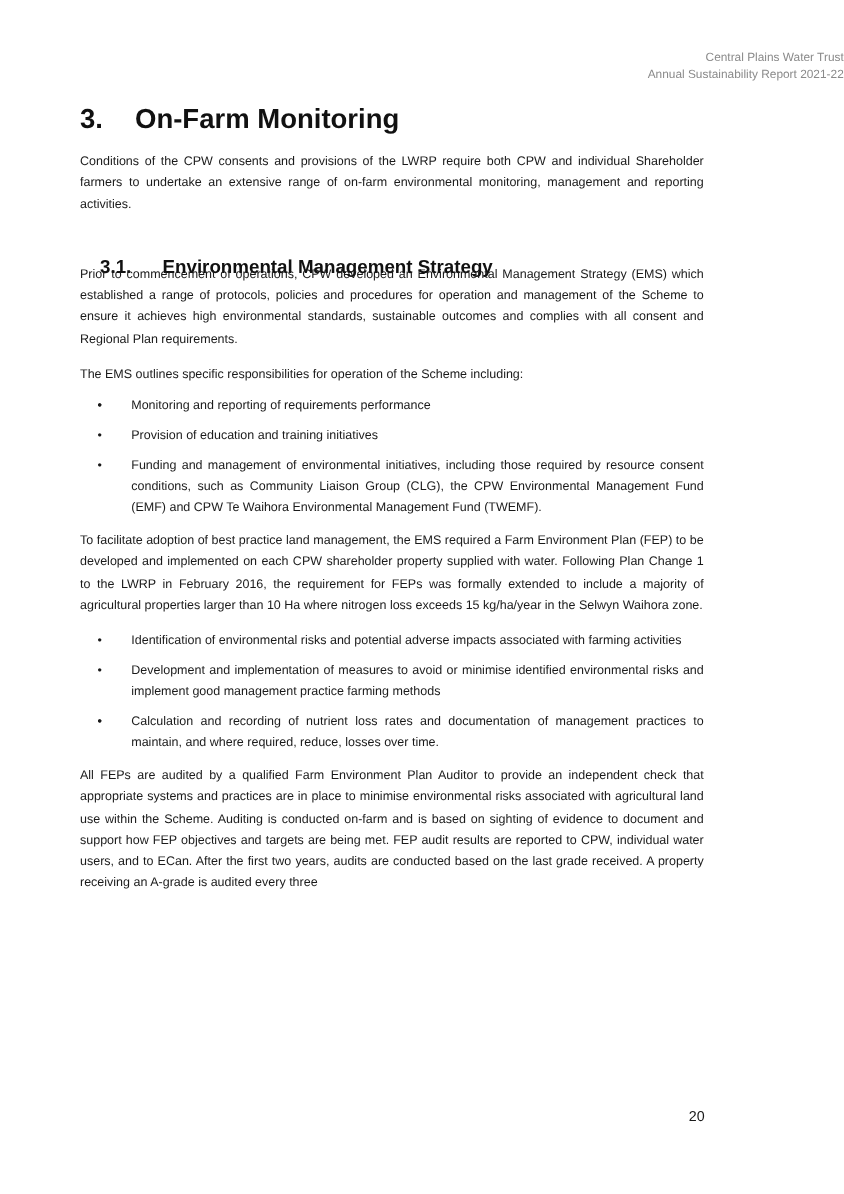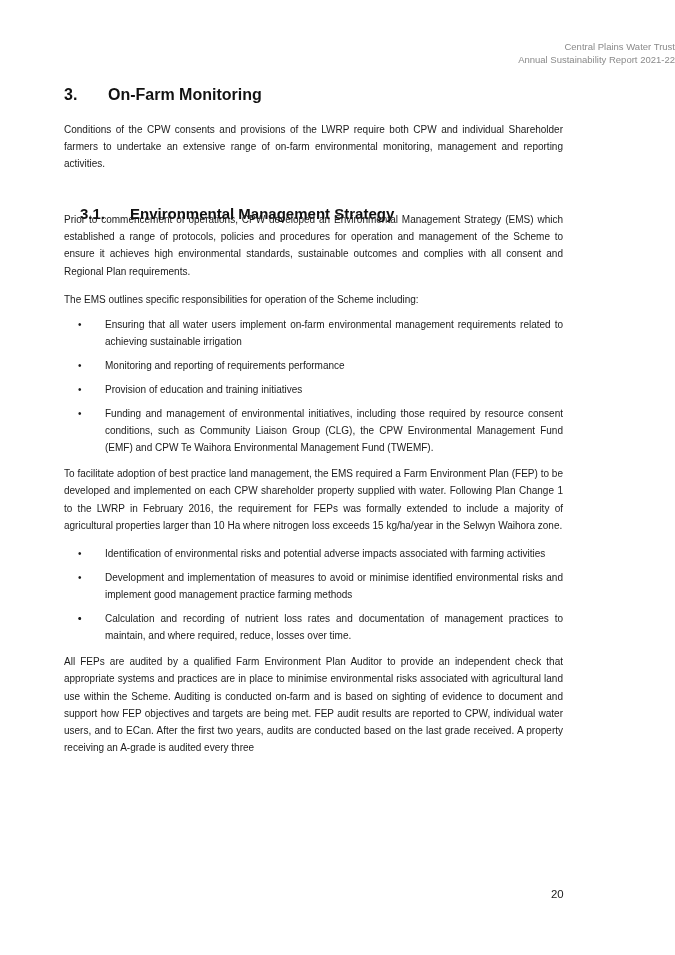--- a/index.html
+++ b/index.html
@@ -1,20 +1,20 @@
 <!DOCTYPE html>
 <html><head>
 <meta charset="utf-8">
 <style>
   html, body { margin: 0; padding: 0; background: #ffffff; }
   body { width: 675px; height: 955px; position: relative; overflow: hidden;
          font-family: "Liberation Sans", sans-serif; color: #1a1a1a; }
   .header { position: absolute; top: 40px; left: 0; width: 100%; text-align: right;
             font-size: 9.5px; color: #8a8a8a; line-height: 13px; }
-  .h1 { position: absolute; left: 64px; top: 80px; font-size: 16px; font-weight: bold;
+  .h1 { position: absolute; left: 64px; top: 80px; font-size: 22px; font-weight: bold;
         color: #111; margin: 0; line-height: 30px; }
   .h1 .num { display: inline-block; width: 44px; }
   .content { position: absolute; left: 64px; width: 499px; font-size: 10px;
              line-height: 17.2px; text-align: justify; }
   p { margin: 0; }
   .h2 { position: absolute; left: 64px; top: 189px; font-size: 15px; font-weight: bold;
         color: #111; margin: 16px; line-height: 18px; }
   .h2 .num { display: inline-block; width: 50px; }
   ul.bullets { list-style: none; margin: 0; padding: 0; }
   ul.bullets li { position: relative; padding-left: 41px; margin-bottom: 6.6px; }
@@ -34,21 +34,21 @@
 <div class="content" style="top:121px;">
   <p>Conditions of the CPW consents and provisions of the LWRP require both CPW and individual Shareholder farmers to undertake an extensive range of on-farm environmental monitoring, management and reporting activities.</p>
 </div>
 
 <h2 class="h2"><span class="num">3.1.</span><span>Environmental Management Strategy</span></h2>
 
 <div class="content" style="top:211px;">
   <p style="margin-bottom:11px;">Prior to commencement of operations, CPW developed an Environmental Management Strategy (EMS) which established a range of protocols, policies and procedures for operation and management of the Scheme to ensure it achieves high environmental standards, sustainable outcomes and complies with all consent and Regional Plan requirements.</p>
   <p style="margin-bottom:8px;">The EMS outlines specific responsibilities for operation of the Scheme including:</p>
   <ul class="bullets" style="margin-bottom:9px;">
-    <li><span class="dot">•</span><span>Ensuring that all water users implement on-farm environmental management requirements related to achieving sustainable irrigation</span></li>
+    <li><span class="dot">•</span></li>
     <li><span class="dot">•</span><span>Monitoring and reporting of requirements performance</span></li>
     <li><span class="dot">•</span><span>Provision of education and training initiatives</span></li>
     <li><span class="dot">•</span><span>Funding and management of environmental initiatives, including those required by resource consent conditions, such as Community Liaison Group (CLG), the CPW Environmental Management Fund (EMF) and CPW Te Waihora Environmental Management Fund (TWEMF).</span></li>
   </ul>
   <p style="margin-bottom:11px;">To facilitate adoption of best practice land management, the EMS required a Farm Environment Plan (FEP) to be developed and implemented on each CPW shareholder property supplied with water. Following Plan Change 1 to the LWRP in February 2016, the requirement for FEPs was formally extended to include a majority of agricultural properties larger than 10 Ha where nitrogen loss exceeds 15 kg/ha/year in the Selwyn Waihora zone.</p>
   <ul class="bullets" style="margin-bottom:9px;">
     <li><span class="dot">•</span><span>Identification of environmental risks and potential adverse impacts associated with farming activities</span></li>
     <li><span class="dot">•</span><span>Development and implementation of measures to avoid or minimise identified environmental risks and implement good management practice farming methods</span></li>
     <li><span class="dot">•</span></li>
     <li><span class="dot">•</span><span>Calculation and recording of nutrient loss rates and documentation of management practices to maintain, and where required, reduce, losses over time.</span></li>

